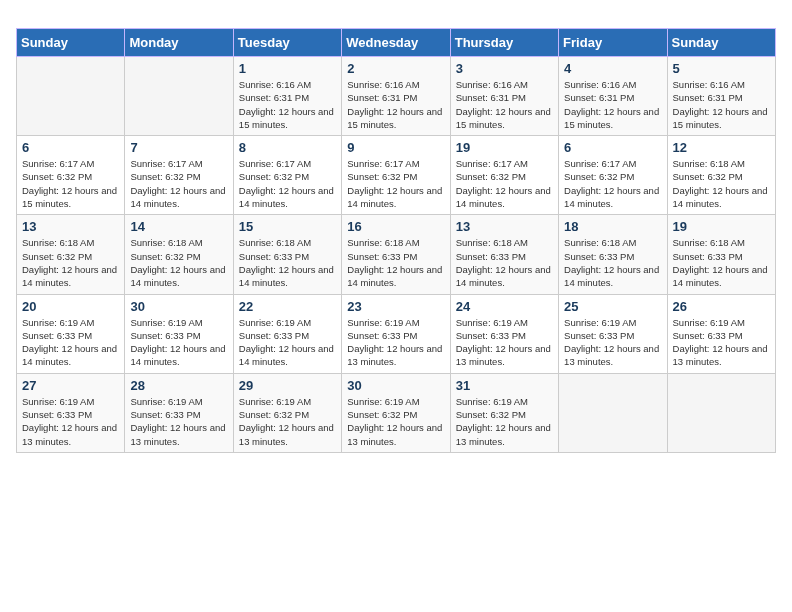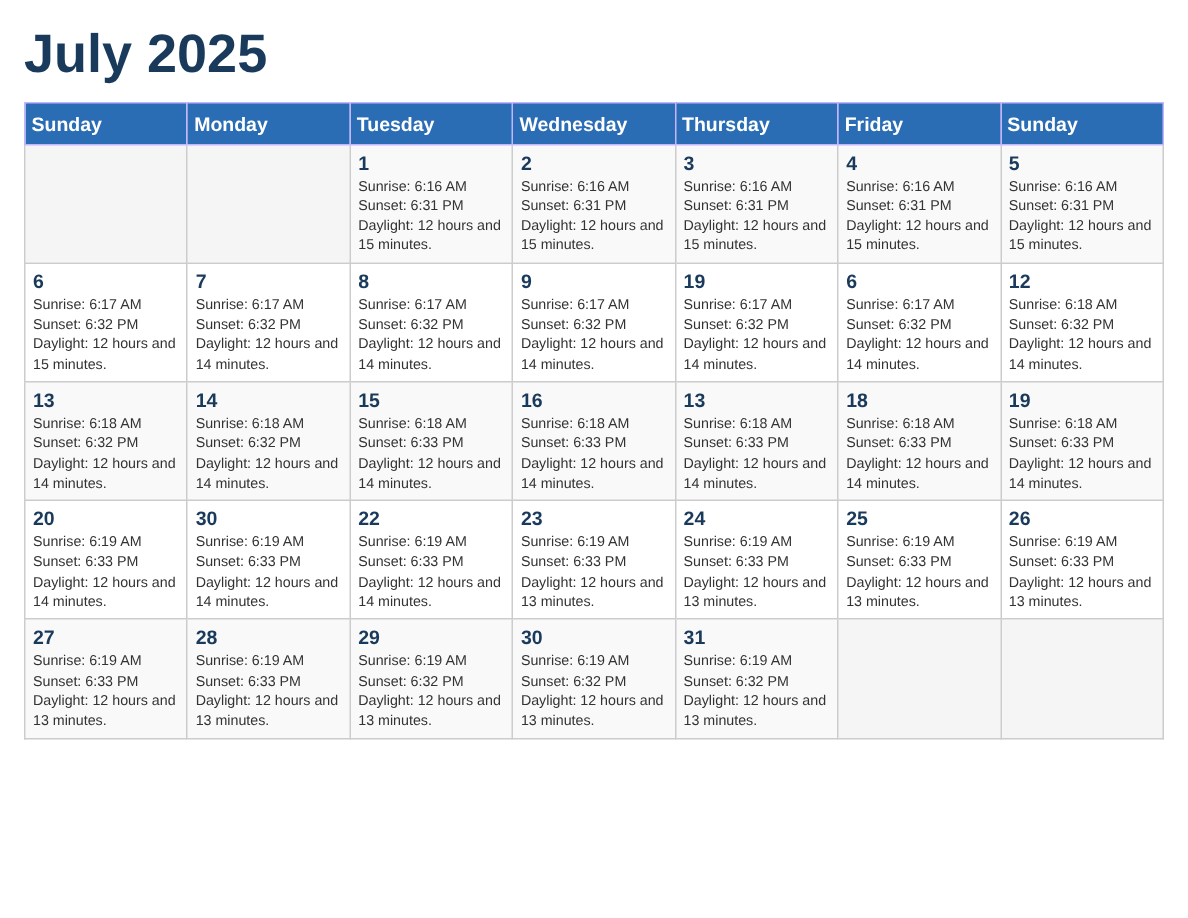--- a/index.html
+++ b/index.html
@@ -91,21 +91,20 @@
     }
     .empty-cell {
       background: #f5f5f5 !important;
     }
   </style>
 </head>
 <body>
 
 <div class="header">
   <div class="title-block">
-    <div class="month-title">July 2025</div>
   </div>
 </div>
 
 <table class="calendar">
   <thead>
     <tr>
     <th>Sunday</th>
         <th>Monday</th>
         <th>Tuesday</th>
         <th>Wednesday</th>

